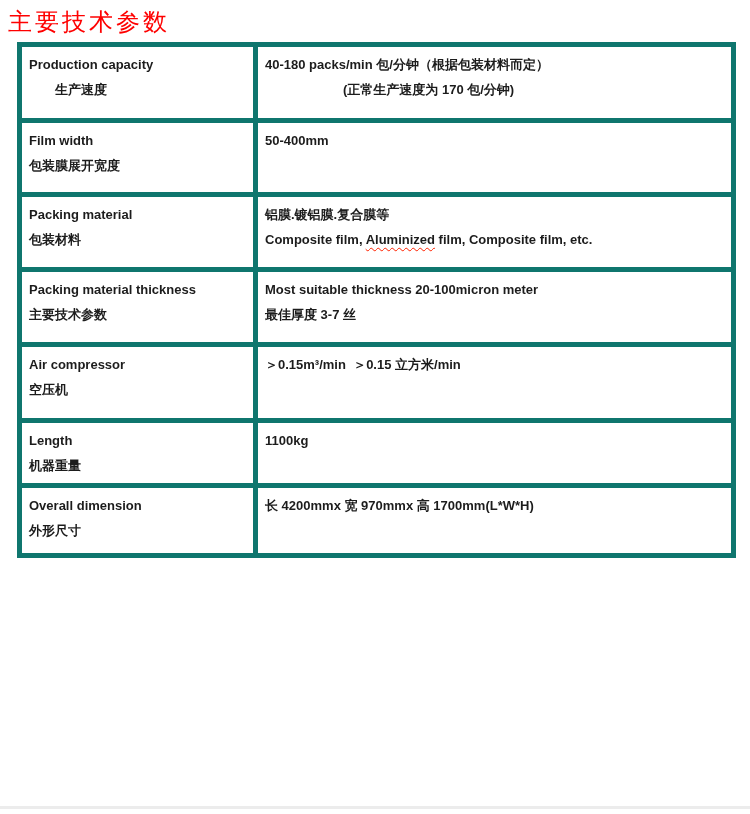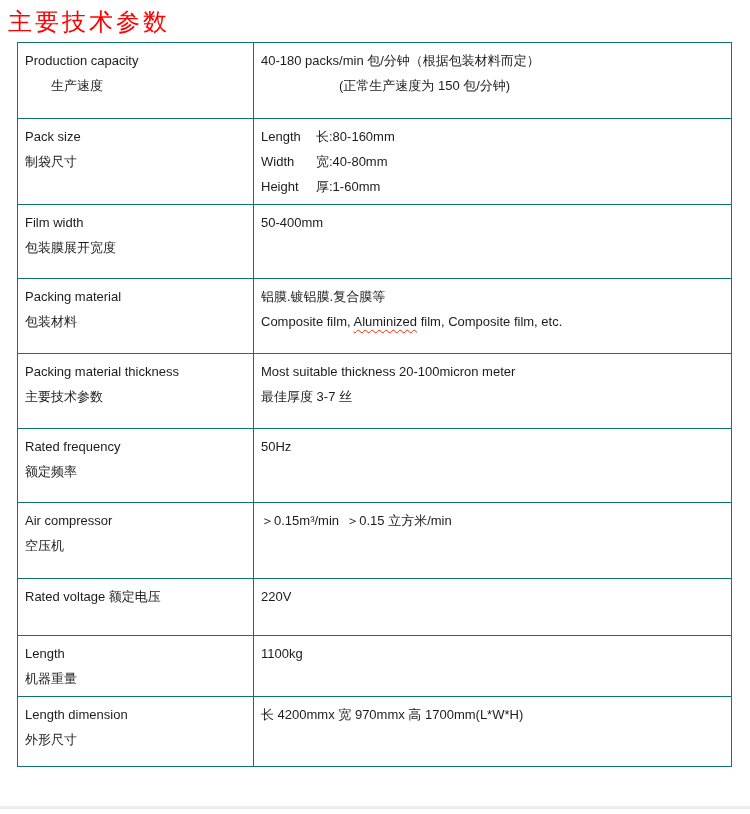--- a/index.html
+++ b/index.html
@@ -13,25 +13,26 @@
     font-size:24px;font-weight:normal;letter-spacing:3px;
     color:#fe0000;
     font-family:"Liberation Sans","DejaVu Sans",sans-serif;
   }
   table.spec{
     position:absolute;left:17px;top:42px;width:714px;
     border-collapse:collapse;table-layout:fixed;
     background:#ffffff;
   }
   table.spec td{
-    border:1px solid #0f766e;
+    border:5px solid #0f766e;
     vertical-align:top;
     padding:5px 7px;
     font-size:13px;
     line-height:25px;
+    font-weight:bold;
   }
   .line{white-space:pre-wrap;}
   .indent-zh{padding-left:26px;}
   .indent-line2{padding-left:78px;}
   .dim-en{display:inline-block;width:55px;}
   .squiggle{
     text-decoration-line:underline;
     text-decoration-style:wavy;
     text-decoration-color:#ff2000;
     text-decoration-thickness:1px;
@@ -67,35 +68,24 @@
       </colgroup>
 
     <tbody>
         <tr class="r1">
       <td>
         <div class="line">Production capacity</div>
         <div class="line indent-zh">生产速度</div>
       </td>
       <td>
         <div class="line">40-180 packs/min 包/分钟（根据包装材料而定）</div>
-        <div class="line indent-line2">(正常生产速度为 150 包/分钟)</div>
+        <div class="line indent-line2">(正常生产速度为 170 包/分钟)</div>
       </td>
     </tr>
 
-    <tr class="r2">
-      <td>
-        <div class="line">Pack size</div>
-        <div class="line">制袋尺寸</div>
-      </td>
-      <td>
-        <div class="line"><span class="dim-en">Length</span><span>长:80-160mm</span></div>
-        <div class="line"><span class="dim-en">Width</span><span>宽:40-80mm</span></div>
-        <div class="line"><span class="dim-en">Height</span><span>厚:1-60mm</span></div>
-      </td>
-    </tr>
 
     <tr class="r3">
       <td>
         <div class="line">Film width</div>
         <div class="line">包装膜展开宽度</div>
       </td>
       <td>
         <div class="line">50-400mm</div>
       </td>
     </tr>
@@ -115,63 +105,46 @@
       <td>
         <div class="line">Packing material thickness</div>
         <div class="line">主要技术参数</div>
       </td>
       <td>
         <div class="line">Most suitable thickness 20-100micron meter</div>
         <div class="line">最佳厚度 3-7 丝</div>
       </td>
     </tr>
 
-    <tr class="r6">
-      <td>
-        <div class="line">Rated frequency</div>
-        <div class="line">额定频率</div>
-      </td>
-      <td>
-        <div class="line">50Hz</div>
-      </td>
-    </tr>
 
     <tr class="r7">
       <td>
         <div class="line">Air compressor</div>
         <div class="line">空压机</div>
       </td>
       <td>
         <div class="line">＞0.15m³/min  ＞0.15 立方米/min</div>
       </td>
     </tr>
 
-    <tr class="r8">
-      <td>
-        <div class="line">Rated voltage 额定电压</div>
-      </td>
-      <td>
-        <div class="line">220V</div>
-      </td>
-    </tr>
 
 
     <tr class="r10">
       <td>
         <div class="line">Length</div>
         <div class="line">机器重量</div>
       </td>
       <td>
         <div class="line">1100kg</div>
       </td>
     </tr>
 
     <tr class="r11">
       <td>
-        <div class="line">Length dimension</div>
+        <div class="line">Overall dimension</div>
         <div class="line">外形尺寸</div>
       </td>
       <td>
         <div class="line">长 4200mmx 宽 970mmx 高 1700mm(L*W*H)</div>
       </td>
     </tr>
 
   </tbody>
     </table>
 

